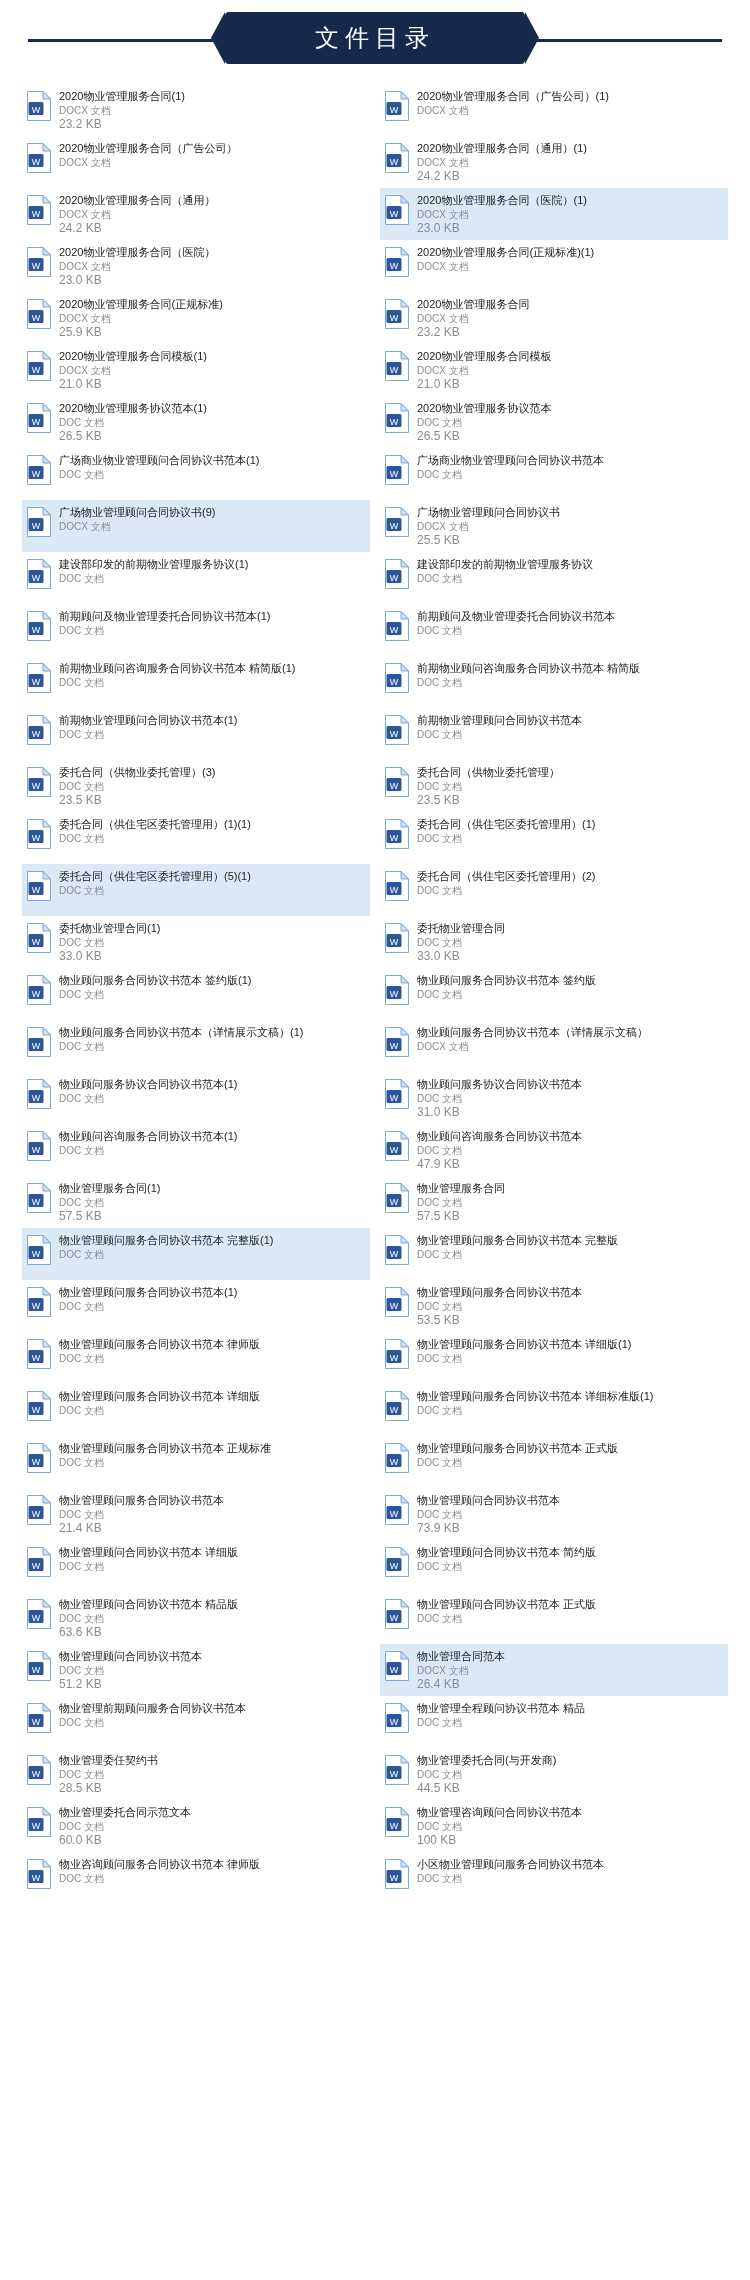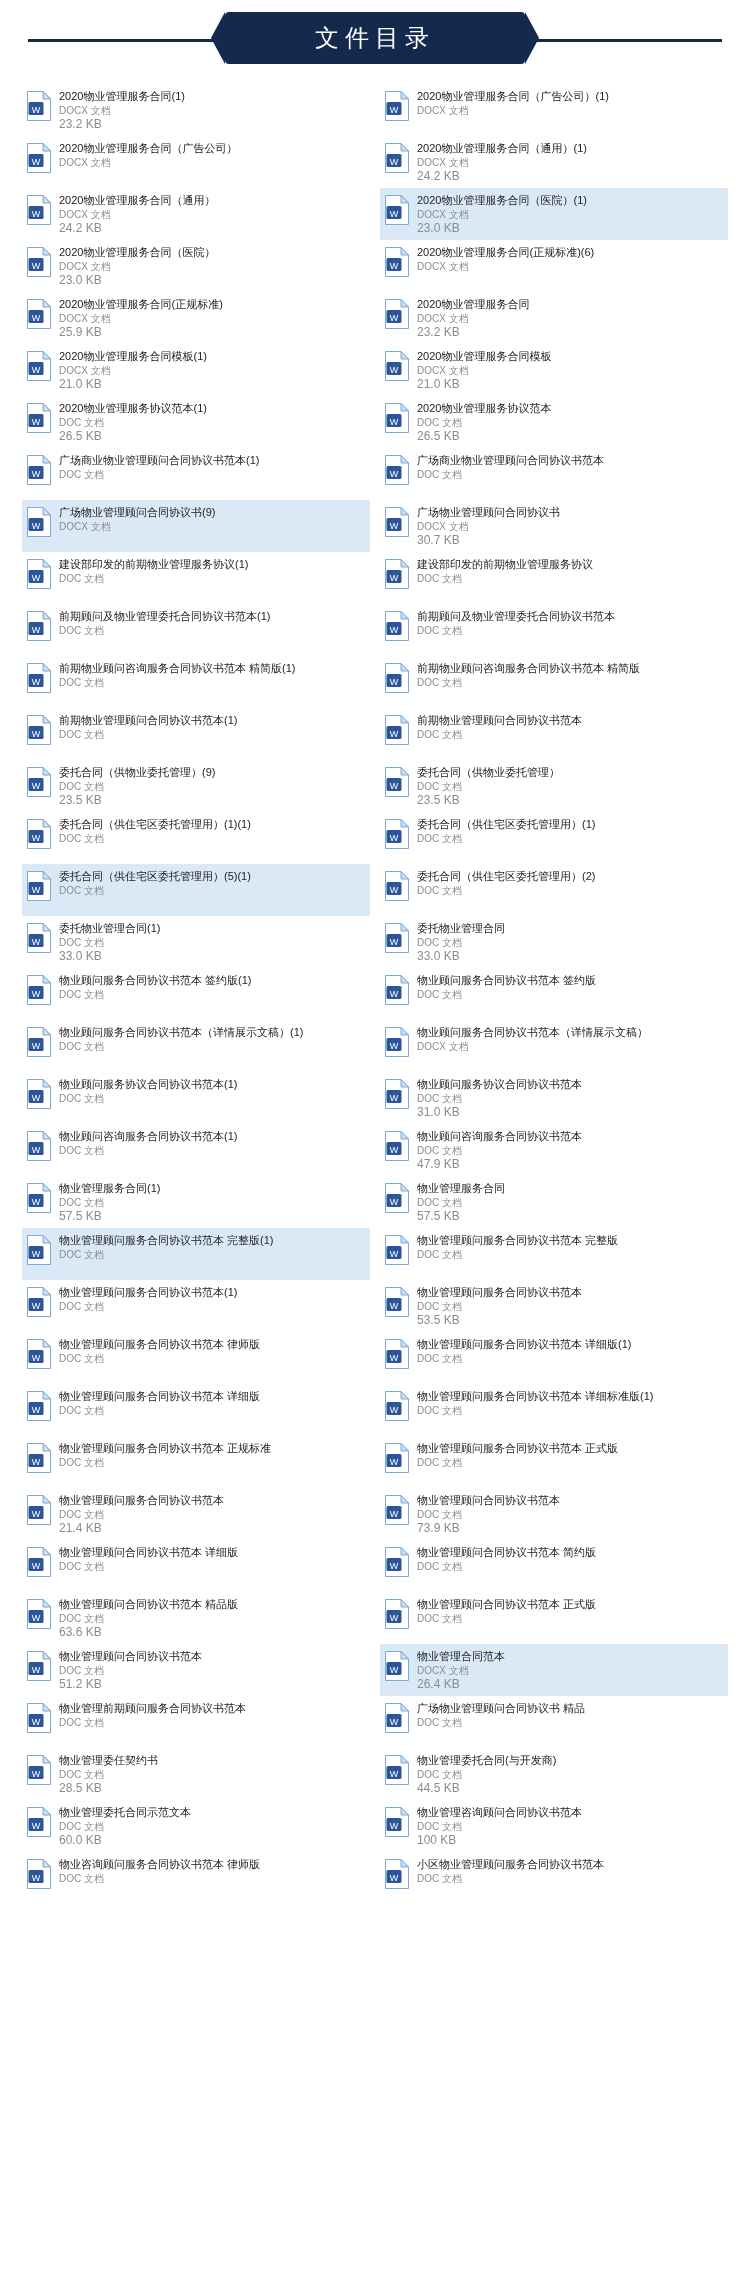--- a/index.html
+++ b/index.html
@@ -238,21 +238,21 @@
       <div class="file-item">
         <div class="file-icon">
           <svg width="26" height="30" viewBox="0 0 26 30">
             <path d="M1.5 0.5 H17 L24.5 8 V29.5 H1.5 Z" fill="#ffffff" stroke="#7aa8d8" stroke-width="1"></path>
             <path d="M17 0.5 L24.5 8 H17 Z" fill="#cfe0f2" stroke="#7aa8d8" stroke-width="1"></path>
             <rect x="2.5" y="11" width="15" height="13" rx="1.5" fill="#2b579a"></rect>
             <text x="10" y="21.5" font-size="9" font-family="Liberation Sans, sans-serif" fill="#ffffff" text-anchor="middle">W</text>
           </svg>
         </div>
         <div class="file-meta">
-          <div class="file-name">2020物业管理服务合同(正规标准)(6)</div>
+          <div class="file-name">2020物业管理服务合同(正规标准)(1)</div>
           <div class="file-type">DOCX 文档</div>
         </div>
       </div>
       <div class="file-item">
         <div class="file-icon">
           <svg width="26" height="30" viewBox="0 0 26 30">
             <path d="M1.5 0.5 H17 L24.5 8 V29.5 H1.5 Z" fill="#ffffff" stroke="#7aa8d8" stroke-width="1"></path>
             <path d="M17 0.5 L24.5 8 H17 Z" fill="#cfe0f2" stroke="#7aa8d8" stroke-width="1"></path>
             <rect x="2.5" y="11" width="15" height="13" rx="1.5" fill="#2b579a"></rect>
             <text x="10" y="21.5" font-size="9" font-family="Liberation Sans, sans-serif" fill="#ffffff" text-anchor="middle">W</text>
@@ -386,21 +386,21 @@
           <svg width="26" height="30" viewBox="0 0 26 30">
             <path d="M1.5 0.5 H17 L24.5 8 V29.5 H1.5 Z" fill="#ffffff" stroke="#7aa8d8" stroke-width="1"></path>
             <path d="M17 0.5 L24.5 8 H17 Z" fill="#cfe0f2" stroke="#7aa8d8" stroke-width="1"></path>
             <rect x="2.5" y="11" width="15" height="13" rx="1.5" fill="#2b579a"></rect>
             <text x="10" y="21.5" font-size="9" font-family="Liberation Sans, sans-serif" fill="#ffffff" text-anchor="middle">W</text>
           </svg>
         </div>
         <div class="file-meta">
           <div class="file-name">广场物业管理顾问合同协议书</div>
           <div class="file-type">DOCX 文档</div>
-          <div class="file-size">30.7 KB</div>
+          <div class="file-size">25.5 KB</div>
         </div>
       </div>
       <div class="file-item">
         <div class="file-icon">
           <svg width="26" height="30" viewBox="0 0 26 30">
             <path d="M1.5 0.5 H17 L24.5 8 V29.5 H1.5 Z" fill="#ffffff" stroke="#7aa8d8" stroke-width="1"></path>
             <path d="M17 0.5 L24.5 8 H17 Z" fill="#cfe0f2" stroke="#7aa8d8" stroke-width="1"></path>
             <rect x="2.5" y="11" width="15" height="13" rx="1.5" fill="#2b579a"></rect>
             <text x="10" y="21.5" font-size="9" font-family="Liberation Sans, sans-serif" fill="#ffffff" text-anchor="middle">W</text>
           </svg>
@@ -511,21 +511,21 @@
       <div class="file-item">
         <div class="file-icon">
           <svg width="26" height="30" viewBox="0 0 26 30">
             <path d="M1.5 0.5 H17 L24.5 8 V29.5 H1.5 Z" fill="#ffffff" stroke="#7aa8d8" stroke-width="1"></path>
             <path d="M17 0.5 L24.5 8 H17 Z" fill="#cfe0f2" stroke="#7aa8d8" stroke-width="1"></path>
             <rect x="2.5" y="11" width="15" height="13" rx="1.5" fill="#2b579a"></rect>
             <text x="10" y="21.5" font-size="9" font-family="Liberation Sans, sans-serif" fill="#ffffff" text-anchor="middle">W</text>
           </svg>
         </div>
         <div class="file-meta">
-          <div class="file-name">委托合同（供物业委托管理）(9)</div>
+          <div class="file-name">委托合同（供物业委托管理）(3)</div>
           <div class="file-type">DOC 文档</div>
           <div class="file-size">23.5 KB</div>
         </div>
       </div>
       <div class="file-item">
         <div class="file-icon">
           <svg width="26" height="30" viewBox="0 0 26 30">
             <path d="M1.5 0.5 H17 L24.5 8 V29.5 H1.5 Z" fill="#ffffff" stroke="#7aa8d8" stroke-width="1"></path>
             <path d="M17 0.5 L24.5 8 H17 Z" fill="#cfe0f2" stroke="#7aa8d8" stroke-width="1"></path>
             <rect x="2.5" y="11" width="15" height="13" rx="1.5" fill="#2b579a"></rect>
@@ -1043,21 +1043,21 @@
       <div class="file-item">
         <div class="file-icon">
           <svg width="26" height="30" viewBox="0 0 26 30">
             <path d="M1.5 0.5 H17 L24.5 8 V29.5 H1.5 Z" fill="#ffffff" stroke="#7aa8d8" stroke-width="1"></path>
             <path d="M17 0.5 L24.5 8 H17 Z" fill="#cfe0f2" stroke="#7aa8d8" stroke-width="1"></path>
             <rect x="2.5" y="11" width="15" height="13" rx="1.5" fill="#2b579a"></rect>
             <text x="10" y="21.5" font-size="9" font-family="Liberation Sans, sans-serif" fill="#ffffff" text-anchor="middle">W</text>
           </svg>
         </div>
         <div class="file-meta">
-          <div class="file-name">广场物业管理顾问合同协议书 精品</div>
+          <div class="file-name">物业管理全程顾问协议书范本 精品</div>
           <div class="file-type">DOC 文档</div>
         </div>
       </div>
       <div class="file-item">
         <div class="file-icon">
           <svg width="26" height="30" viewBox="0 0 26 30">
             <path d="M1.5 0.5 H17 L24.5 8 V29.5 H1.5 Z" fill="#ffffff" stroke="#7aa8d8" stroke-width="1"></path>
             <path d="M17 0.5 L24.5 8 H17 Z" fill="#cfe0f2" stroke="#7aa8d8" stroke-width="1"></path>
             <rect x="2.5" y="11" width="15" height="13" rx="1.5" fill="#2b579a"></rect>
             <text x="10" y="21.5" font-size="9" font-family="Liberation Sans, sans-serif" fill="#ffffff" text-anchor="middle">W</text>

